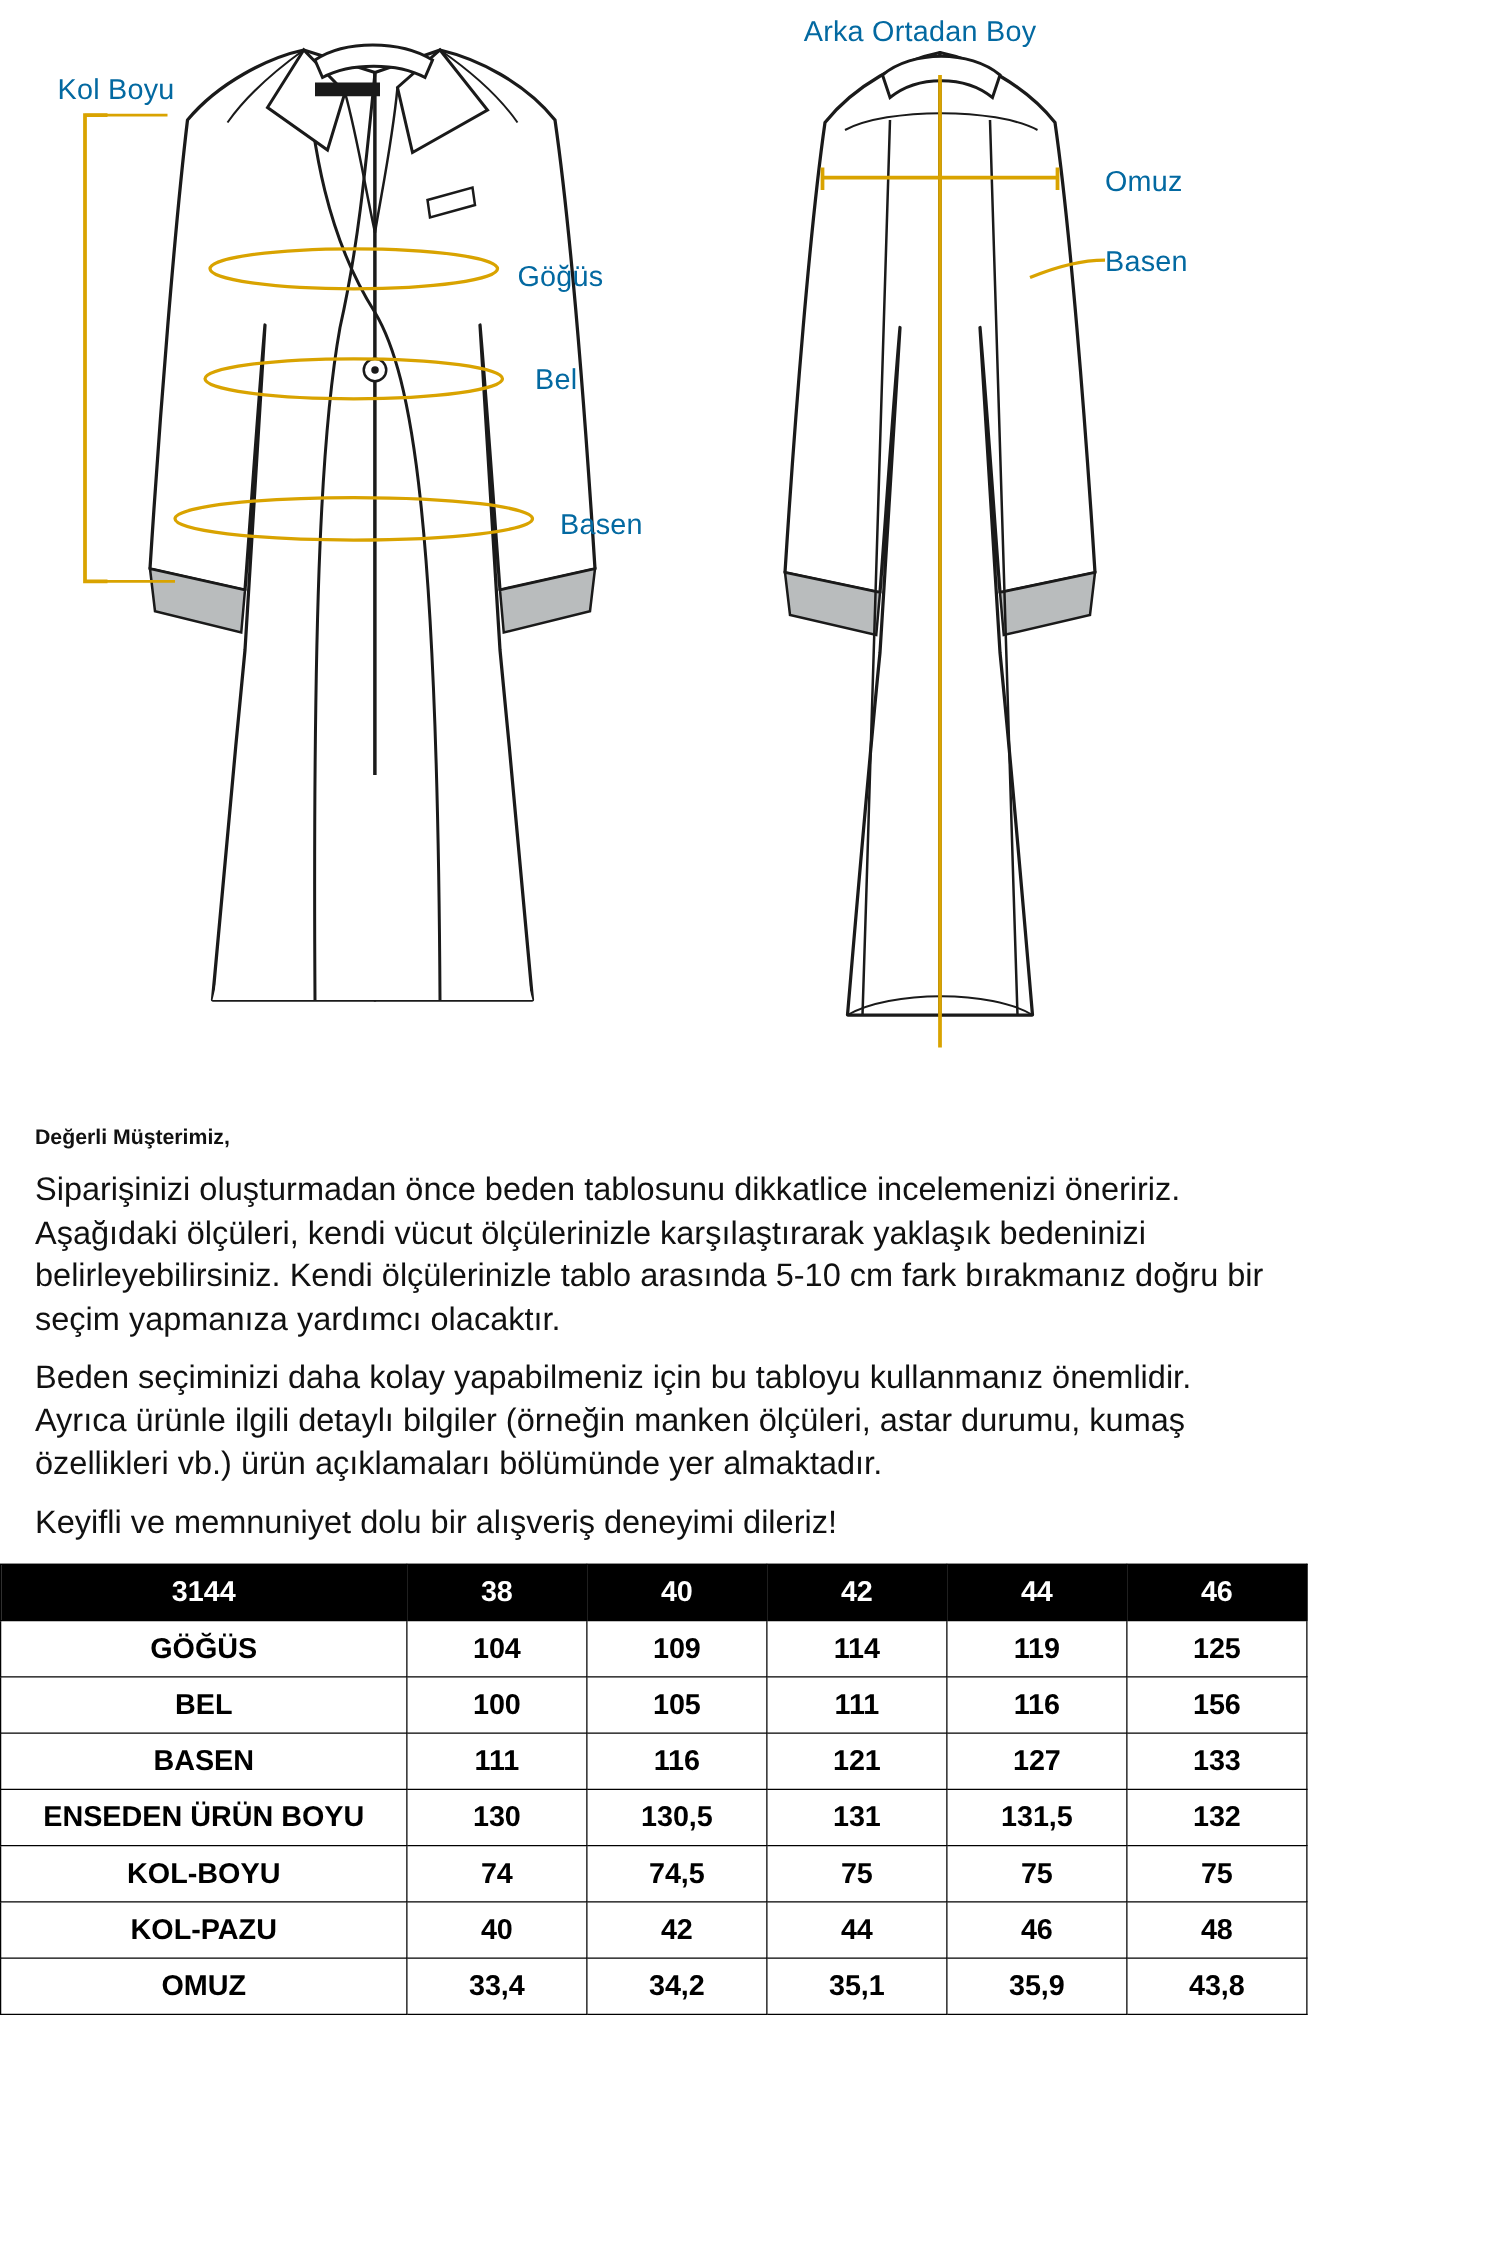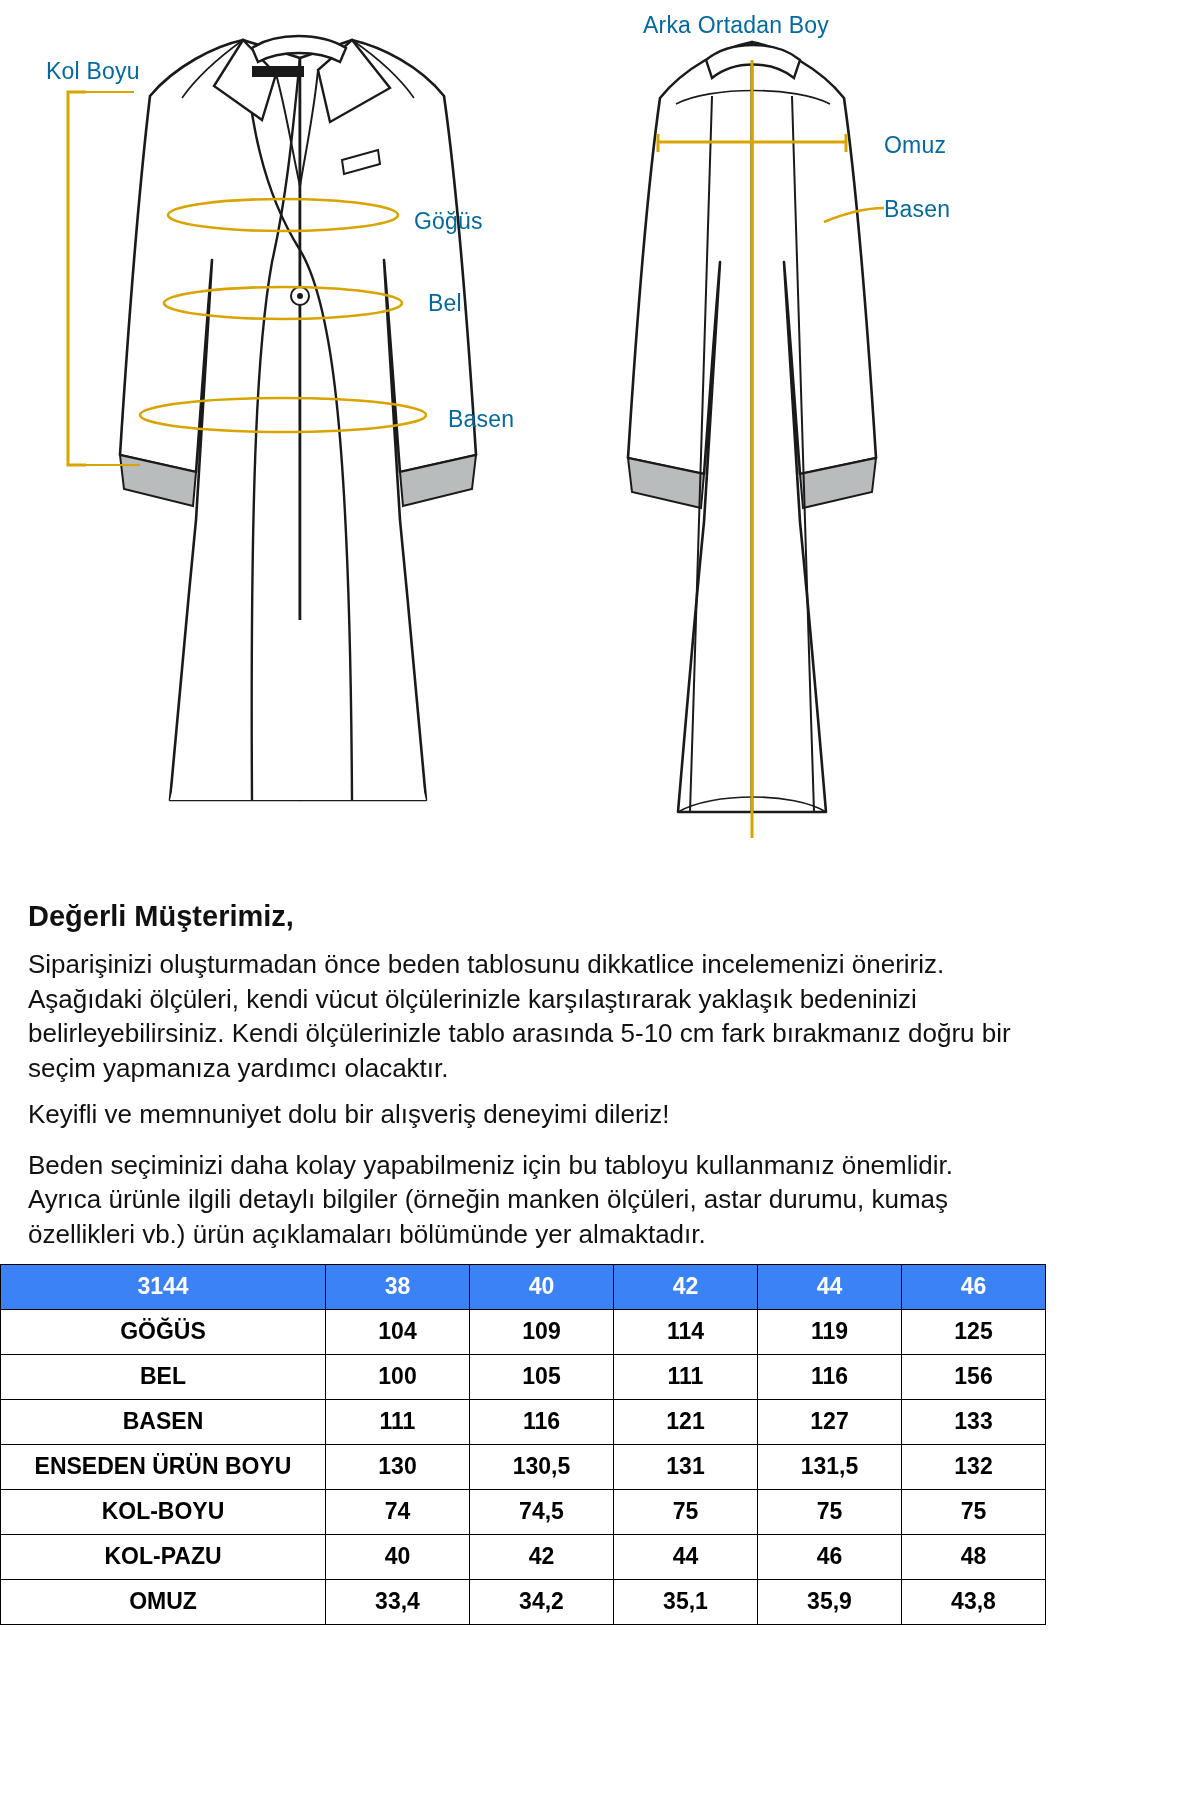--- a/index.html
+++ b/index.html
@@ -33,21 +33,21 @@
     color: #0369a1;
     white-space: nowrap;
   }
 
   
   .textblock {
     padding: 0 28px 0 28px;
     width: 1045px;
   }
   .greeting {
-    font-size: 29px;
+    font-size: 17px;
     font-weight: 700;
     margin: 0 0 14px 0;
   }
   .para {
     font-size: 26px;
     line-height: 1.33;
     margin: 0 0 12px 0;
   }
   .para.last { margin-bottom: 16px; }
 
@@ -61,21 +61,21 @@
   table.sizes th, table.sizes td {
     border: 1px solid #000000;
     height: 45px;
     text-align: center;
     vertical-align: middle;
     font-size: 23px;
     font-weight: 700;
     padding: 0 4px;
   }
   table.sizes thead th {
-    background: #3b82f6;
+    background: #000000;
     color: #ffffff;
     border-color: #000000;
   }
   table.sizes tbody td { background: #ffffff; color: #000000; }
   .col-label { width: 325px; }
   .col-size { width: 144px; }
 </style>
 </head>
 <body>
 
@@ -202,22 +202,22 @@
     <div class="dlabel" style="left:428px; top:290px;">Bel</div>
     <div class="dlabel" style="left:448px; top:406px;">Basen</div>
     <div class="dlabel" style="left:643px; top:12px;">Arka Ortadan Boy</div>
     <div class="dlabel" style="left:884px; top:132px;">Omuz</div>
     <div class="dlabel" style="left:884px; top:196px;">Basen</div>
   </div>
 
   <div class="textblock">
     <p class="greeting">Değerli Müşterimiz,</p>
     <p class="para">Siparişinizi oluşturmadan önce beden tablosunu dikkatlice incelemenizi öneririz. Aşağıdaki ölçüleri, kendi vücut ölçülerinizle karşılaştırarak yaklaşık bedeninizi belirleyebilirsiniz. Kendi ölçülerinizle tablo arasında 5-10 cm fark bırakmanız doğru bir seçim yapmanıza yardımcı olacaktır.</p>
+    <p class="para">Beden seçiminizi daha kolay yapabilmeniz için bu tabloyu kullanmanız önemlidir. Ayrıca ürünle ilgili detaylı bilgiler (örneğin manken ölçüleri, astar durumu, kumaş özellikleri vb.) ürün açıklamaları bölümünde yer almaktadır.</p>
     <p class="para last">Keyifli ve memnuniyet dolu bir alışveriş deneyimi dileriz!</p>
-    <p class="para">Beden seçiminizi daha kolay yapabilmeniz için bu tabloyu kullanmanız önemlidir. Ayrıca ürünle ilgili detaylı bilgiler (örneğin manken ölçüleri, astar durumu, kumaş özellikleri vb.) ürün açıklamaları bölümünde yer almaktadır.</p>
   </div>
 
   <table class="sizes">
     <colgroup>
       <col class="col-label">
       <col class="col-size">
         <col class="col-size">
         <col class="col-size">
         <col class="col-size">
         <col class="col-size">

